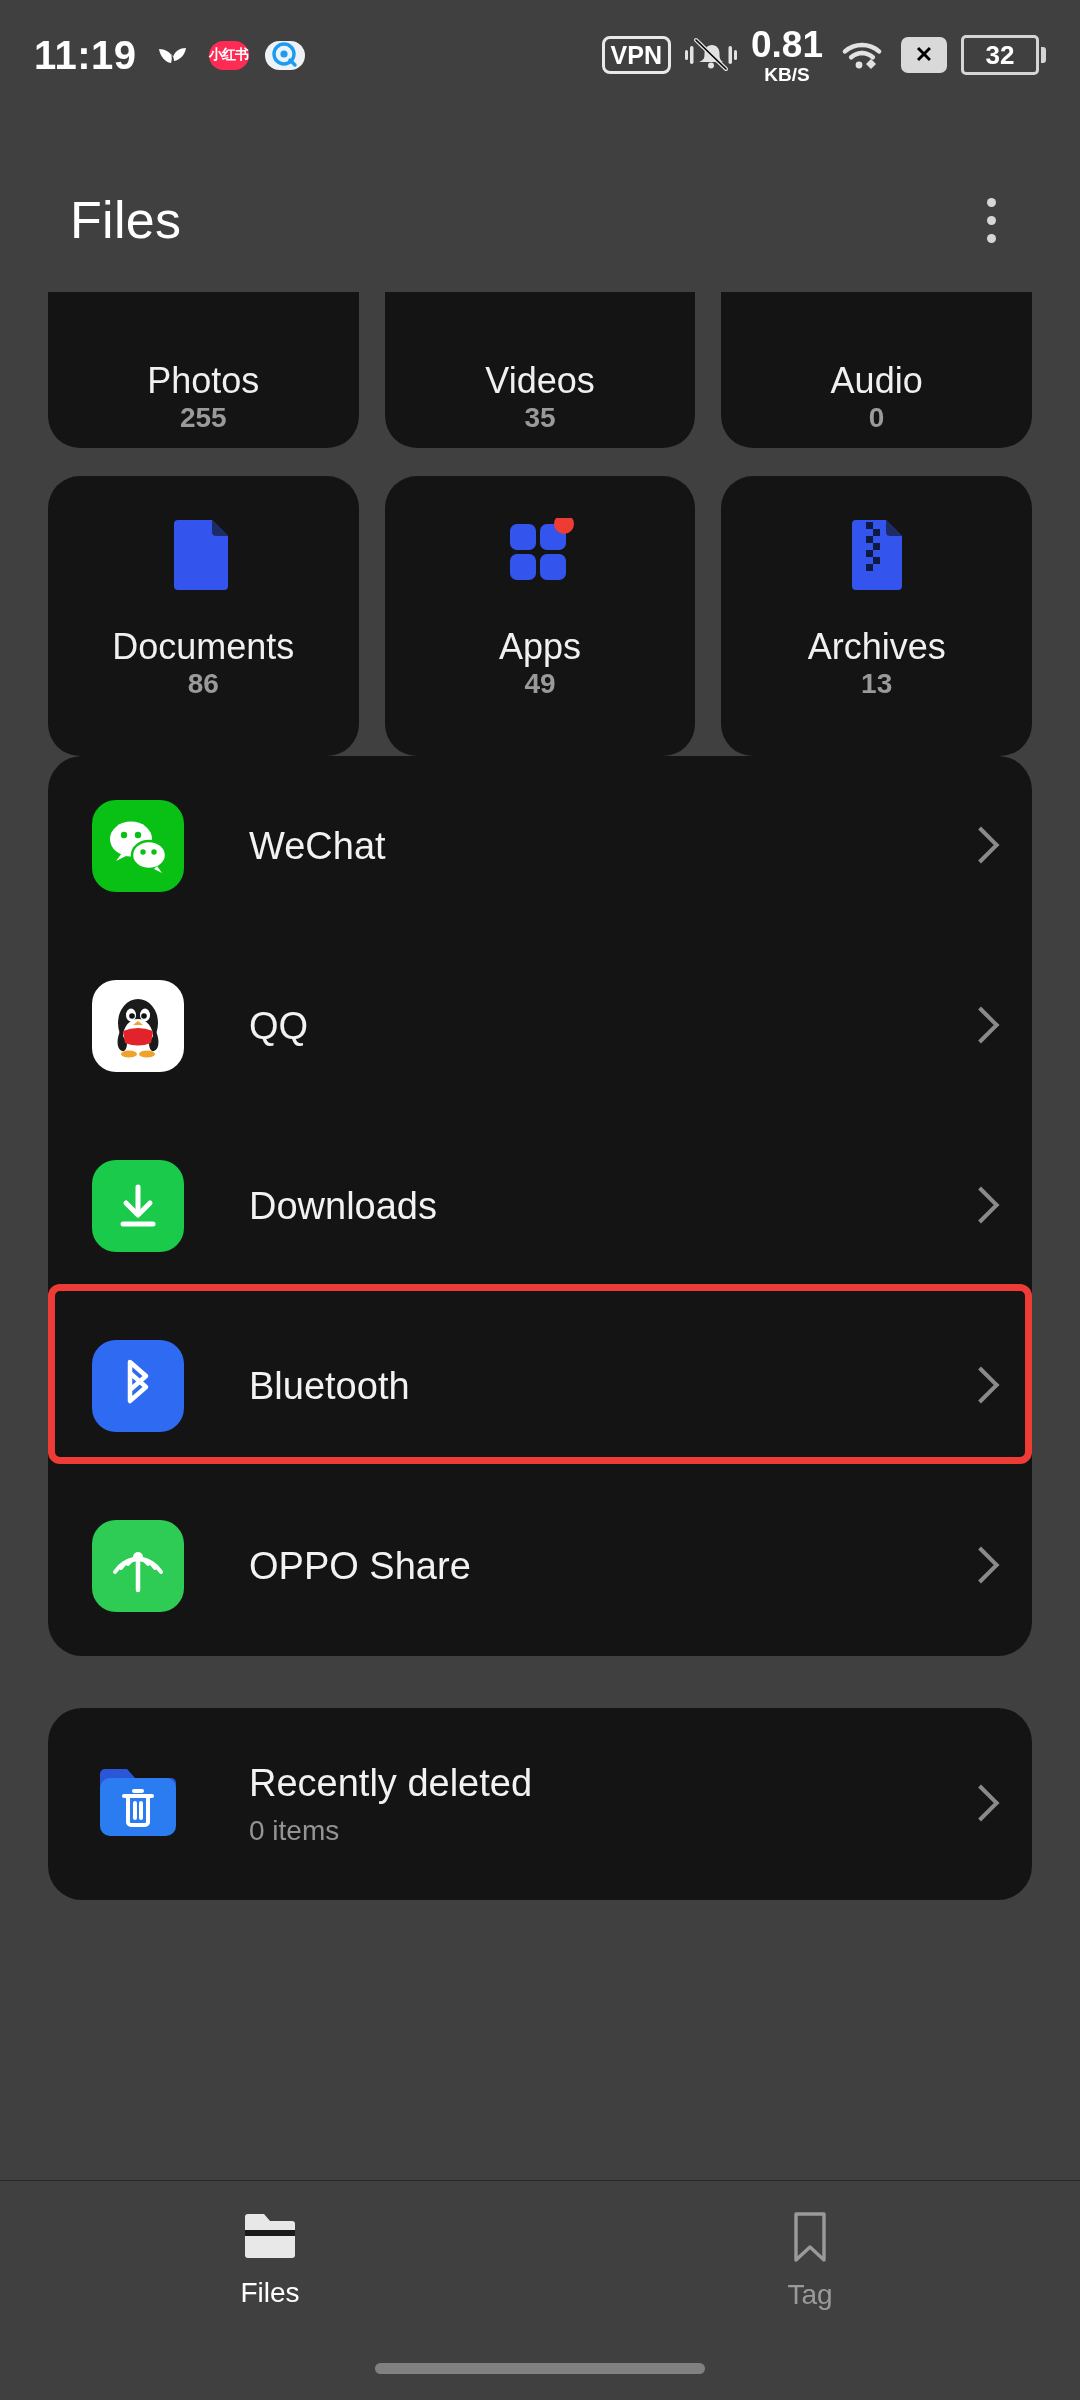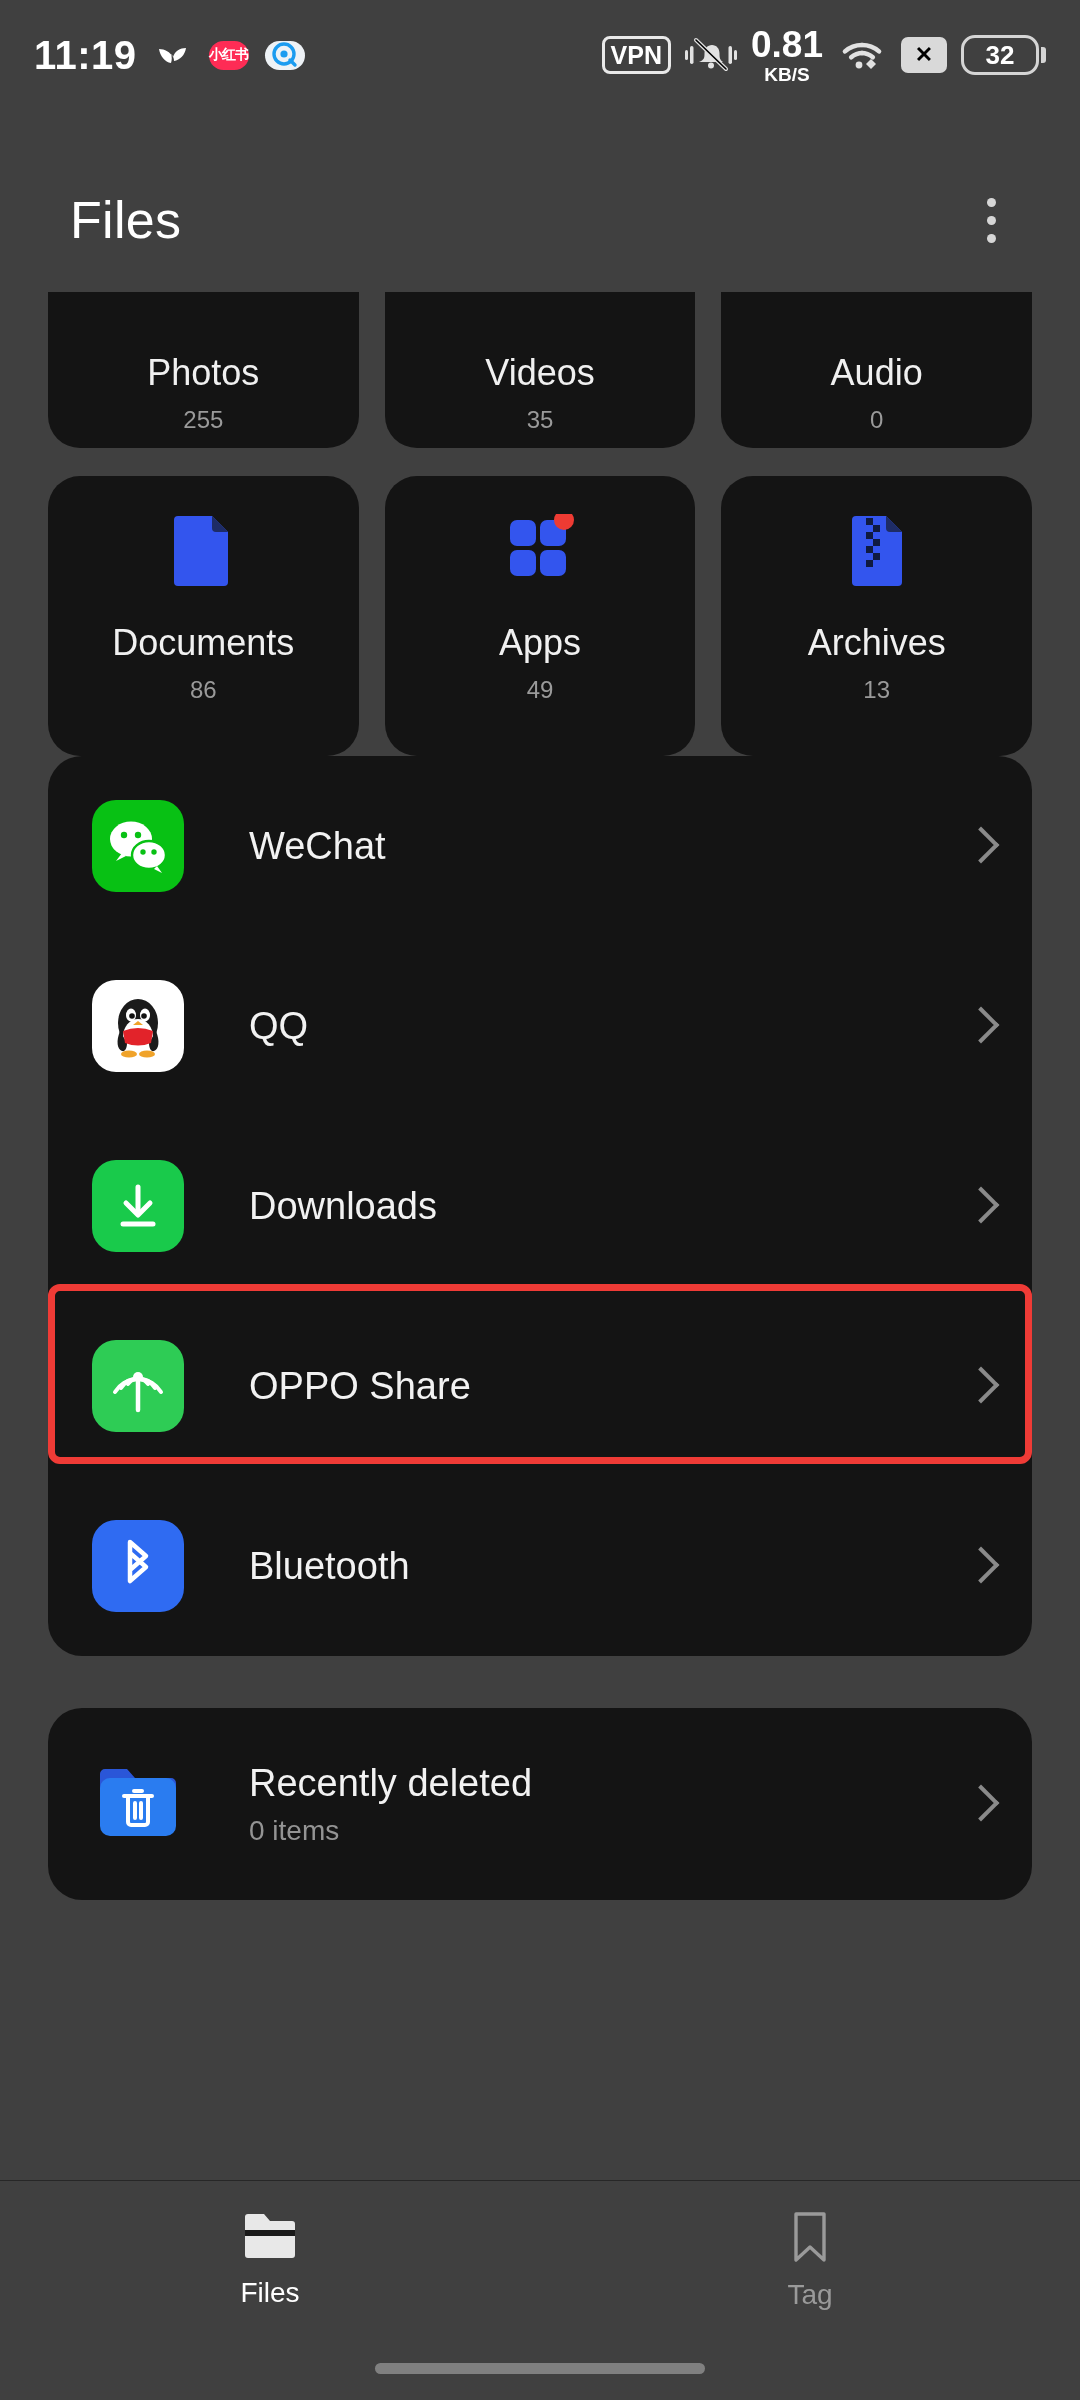--- a/index.html
+++ b/index.html
@@ -34,21 +34,21 @@
   .netspeed { display:flex; flex-direction:column; align-items:center; line-height:1; color:#fff; }
   .netspeed .v { font-size:37px; font-weight:700; }
   .netspeed .u { font-size:19px; font-weight:700; margin-top:2px; }
   .sim-x {
     width:46px; height:36px; background:#d9d9d9; border-radius:7px;
     display:flex; align-items:center; justify-content:center;
     color:#000; font-size:22px; font-weight:800;
   }
   .battery { display:flex; align-items:center; }
   .battery .body {
-    width:78px; height:40px; border:3px solid #d5d5d5; border-radius:14px;
+    width:78px; height:40px; border:3px solid #d5d5d5; border-radius:5px;
     display:flex; align-items:center; justify-content:center;
     color:#fff; font-size:26px; font-weight:700;
   }
   .battery .cap { width:5px; height:16px; background:#d5d5d5; border-radius:0 3px 3px 0; margin-left:2px; }
 
   
   .appbar {
     position:absolute; top:150px; left:0; width:1080px; height:140px;
     display:flex; align-items:center; padding:0 70px;
   }
@@ -62,21 +62,21 @@
   
   .grid { display:grid; grid-template-columns:repeat(3,1fr); gap:26px; padding:0 48px; }
   .cat-card {
     background:#141414; border-radius:32px;
     display:flex; flex-direction:column; align-items:center; justify-content:flex-end;
   }
   .row1 .cat-card { height:156px; padding-bottom:14px; border-radius:0 0 32px 32px; }
   .row2 { margin-top:28px; }
   .row2 .cat-card { height:280px; justify-content:center; padding-bottom:14px; }
   .cat-title { color:#f0f0f0; font-size:36px; font-weight:500; }
-  .cat-count { color:#9a9a9a; font-size:24px; margin-top:12px; }
+  .cat-count { color:#9a9a9a; font-size:28px; margin-top:0;font-weight:bold; }
   .cat-icon { height:70px; display:flex; align-items:center; justify-content:center; margin-bottom:38px; position:relative; }
 
   
   .section-label {
     color:#a0a0a0; font-size:27px; font-weight:700; letter-spacing:2.2px;
     padding:56px 0 22px 92px;
   }
 
   
   .list-card { margin:0 48px; background:#141414; border-radius:34px; overflow:hidden; }
@@ -311,43 +311,43 @@
             <path d="M11 44h30" stroke="#fff" stroke-width="5" stroke-linecap="round"></path>
           </svg>
         </span>
         <span class="row-text">
           <span class="row-title">Downloads</span>
         </span>
         <span class="chev"></span>
       </div>
 
       <div class="list-row">
+        <span class="row-icon" style="background:#2f6bf2;">
+          <svg width="44" height="58" viewBox="0 0 44 58">
+            <path d="M14 16l16 14-16 14V5l16 14-16 14" fill="none" stroke="#fff" stroke-width="4.5" stroke-linecap="round" stroke-linejoin="round"></path>
+          </svg>
+        </span>
+        <span class="row-text">
+          <span class="row-title">Bluetooth</span>
+        </span>
+        <span class="chev"></span>
+      </div>
+
+      <div class="list-row">
         <span class="row-icon" style="background:#2ec košile;background:#2ecc55;">
           <svg width="56" height="58" viewBox="0 0 56 58">
             <circle cx="28" cy="20" r="5" fill="#fff"></circle>
             <path d="M18 27a12 12 0 0 1 20 0" fill="none" stroke="#fff" stroke-width="4" stroke-linecap="round"></path>
             <path d="M11 31a20 20 0 0 1 34 0" fill="none" stroke="#fff" stroke-width="4" stroke-linecap="round"></path>
             <path d="M5 35a27 27 0 0 1 46 0" fill="none" stroke="#fff" stroke-width="4" stroke-linecap="round"></path>
             <path d="M28 25v28" stroke="#fff" stroke-width="4.5" stroke-linecap="round"></path>
           </svg>
         </span>
         <span class="row-text">
           <span class="row-title">OPPO Share</span>
-        </span>
-        <span class="chev"></span>
-      </div>
-
-      <div class="list-row">
-        <span class="row-icon" style="background:#2f6bf2;">
-          <svg width="44" height="58" viewBox="0 0 44 58">
-            <path d="M14 16l16 14-16 14V5l16 14-16 14" fill="none" stroke="#fff" stroke-width="4.5" stroke-linecap="round" stroke-linejoin="round"></path>
-          </svg>
-        </span>
-        <span class="row-text">
-          <span class="row-title">Bluetooth</span>
         </span>
         <span class="chev"></span>
       </div>
     </div>
 
     <div class="highlight" style="left:48px; top:992px; width:984px; height:180px;"></div>
 
     <div class="list-card second">
       <div class="list-row" style="height:192px;">
         <span class="row-icon" style="background:transparent;">

